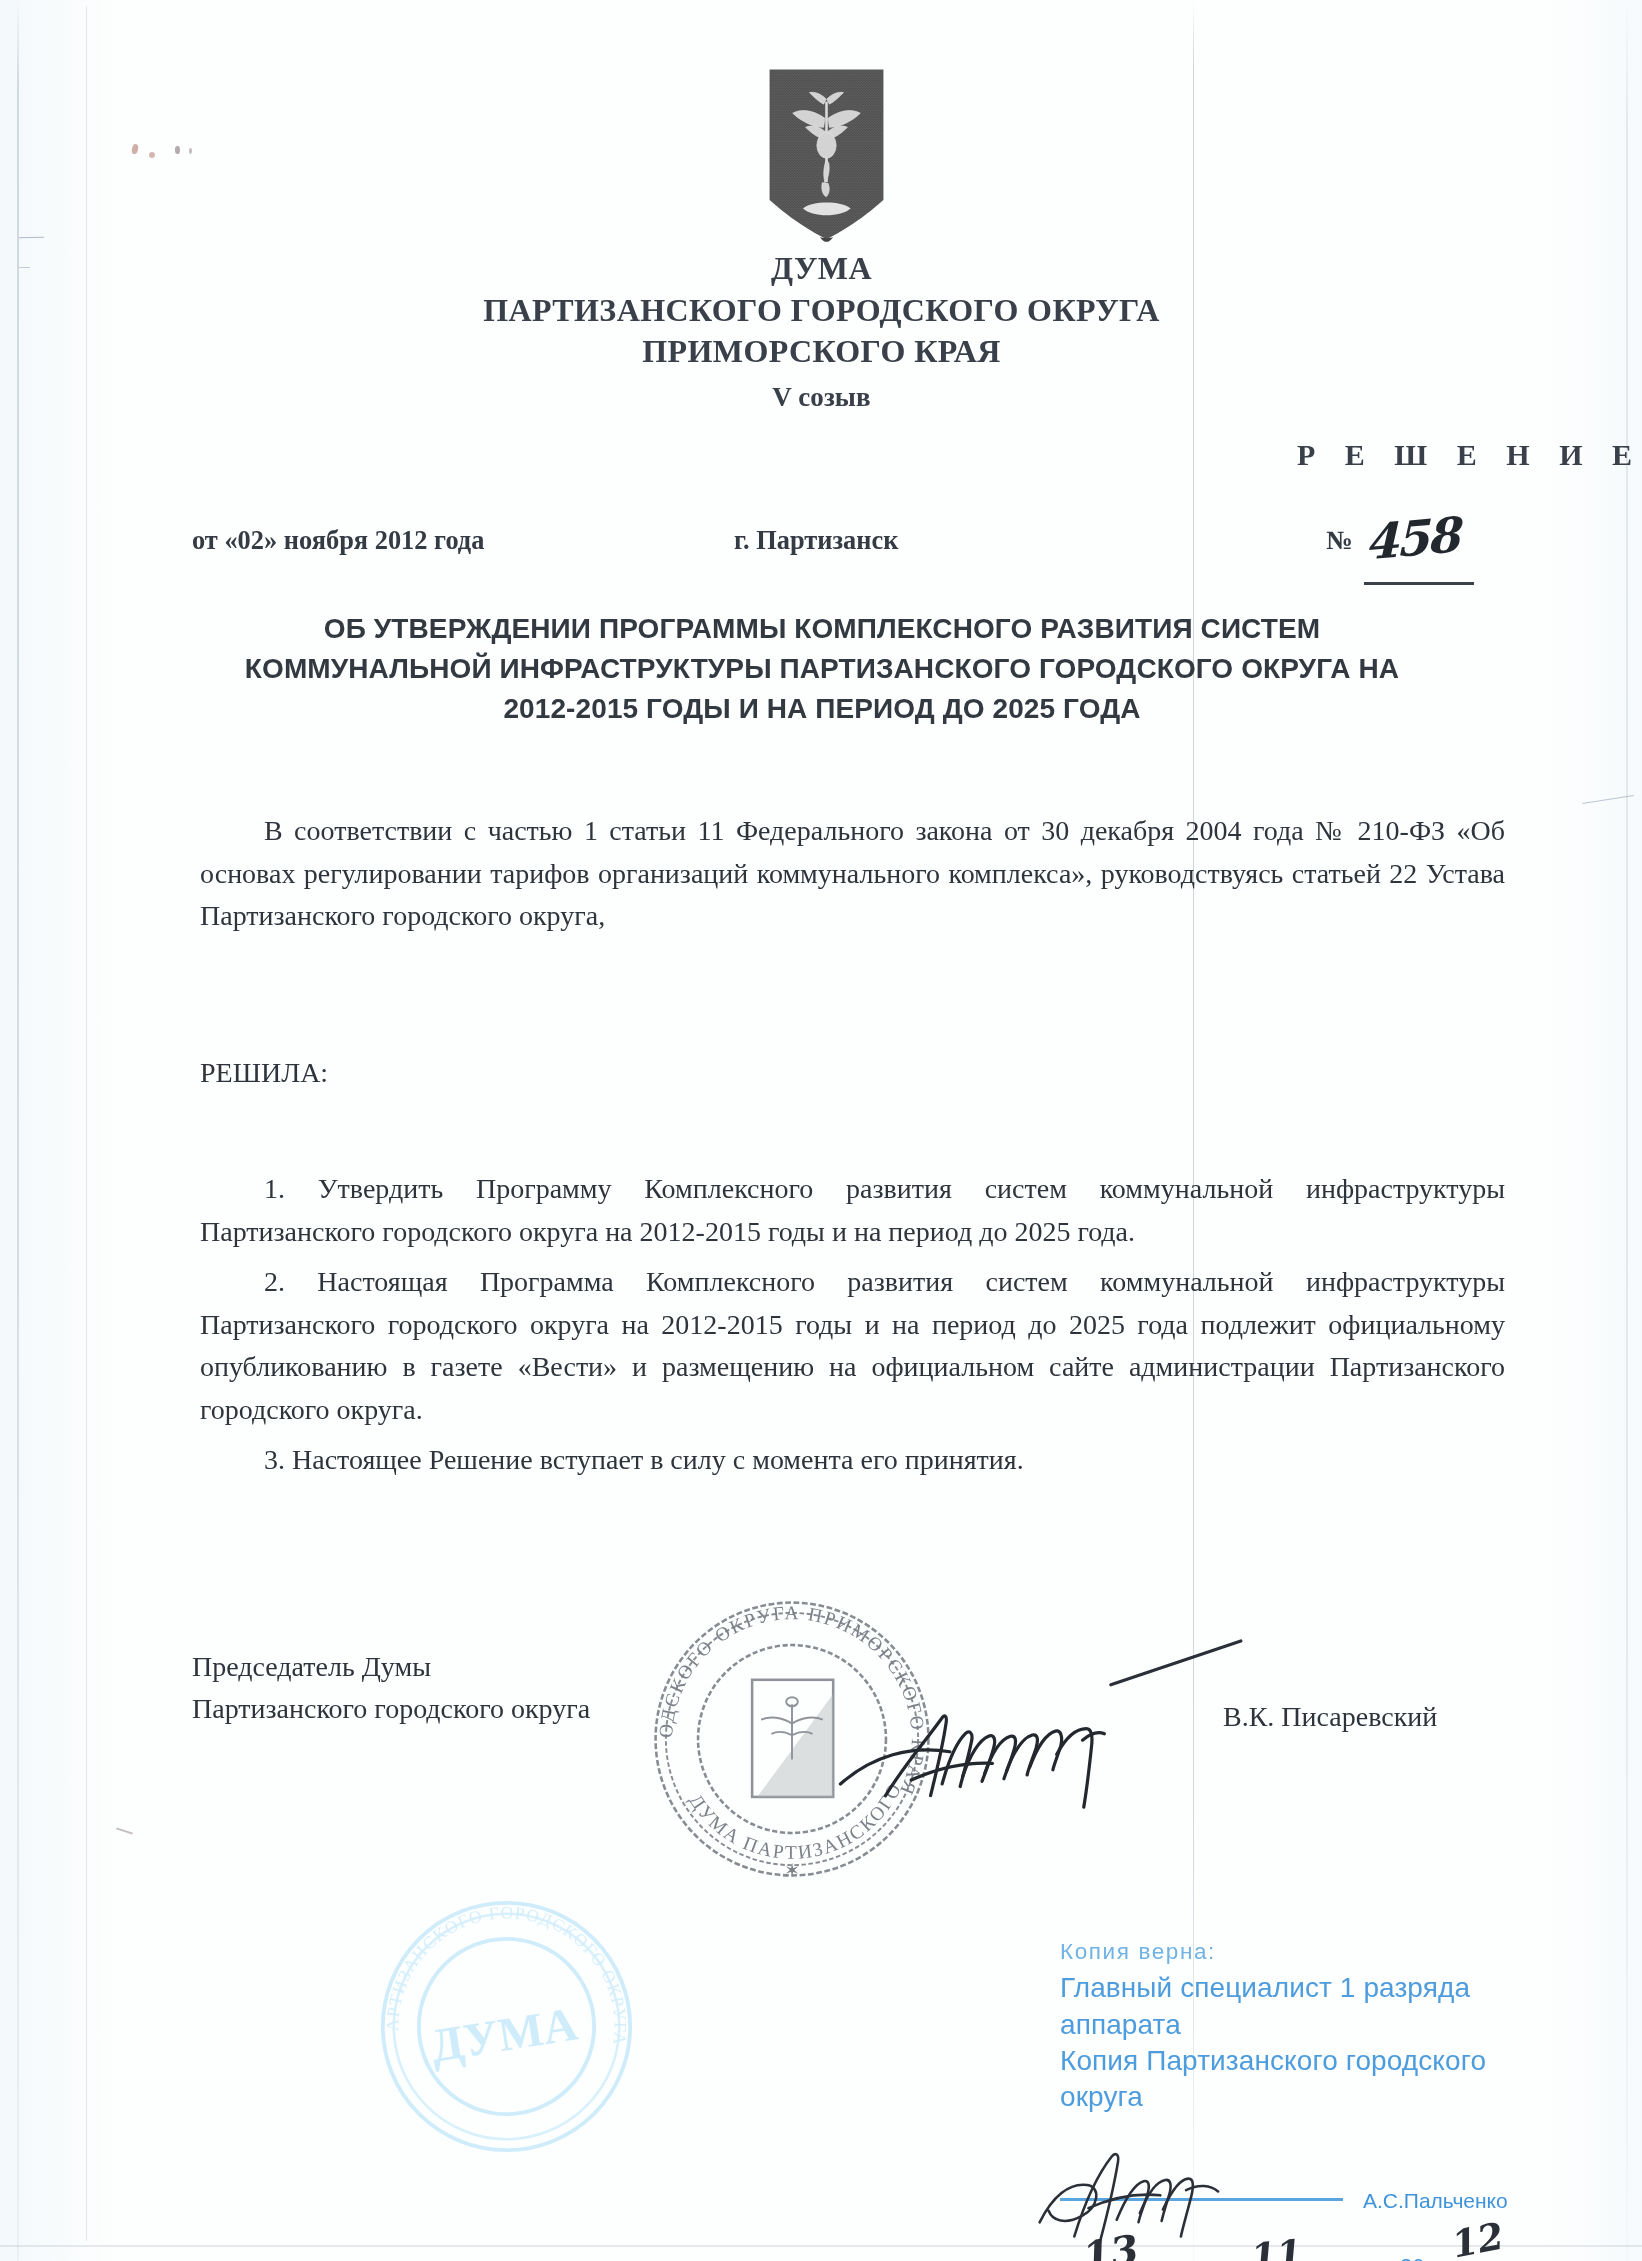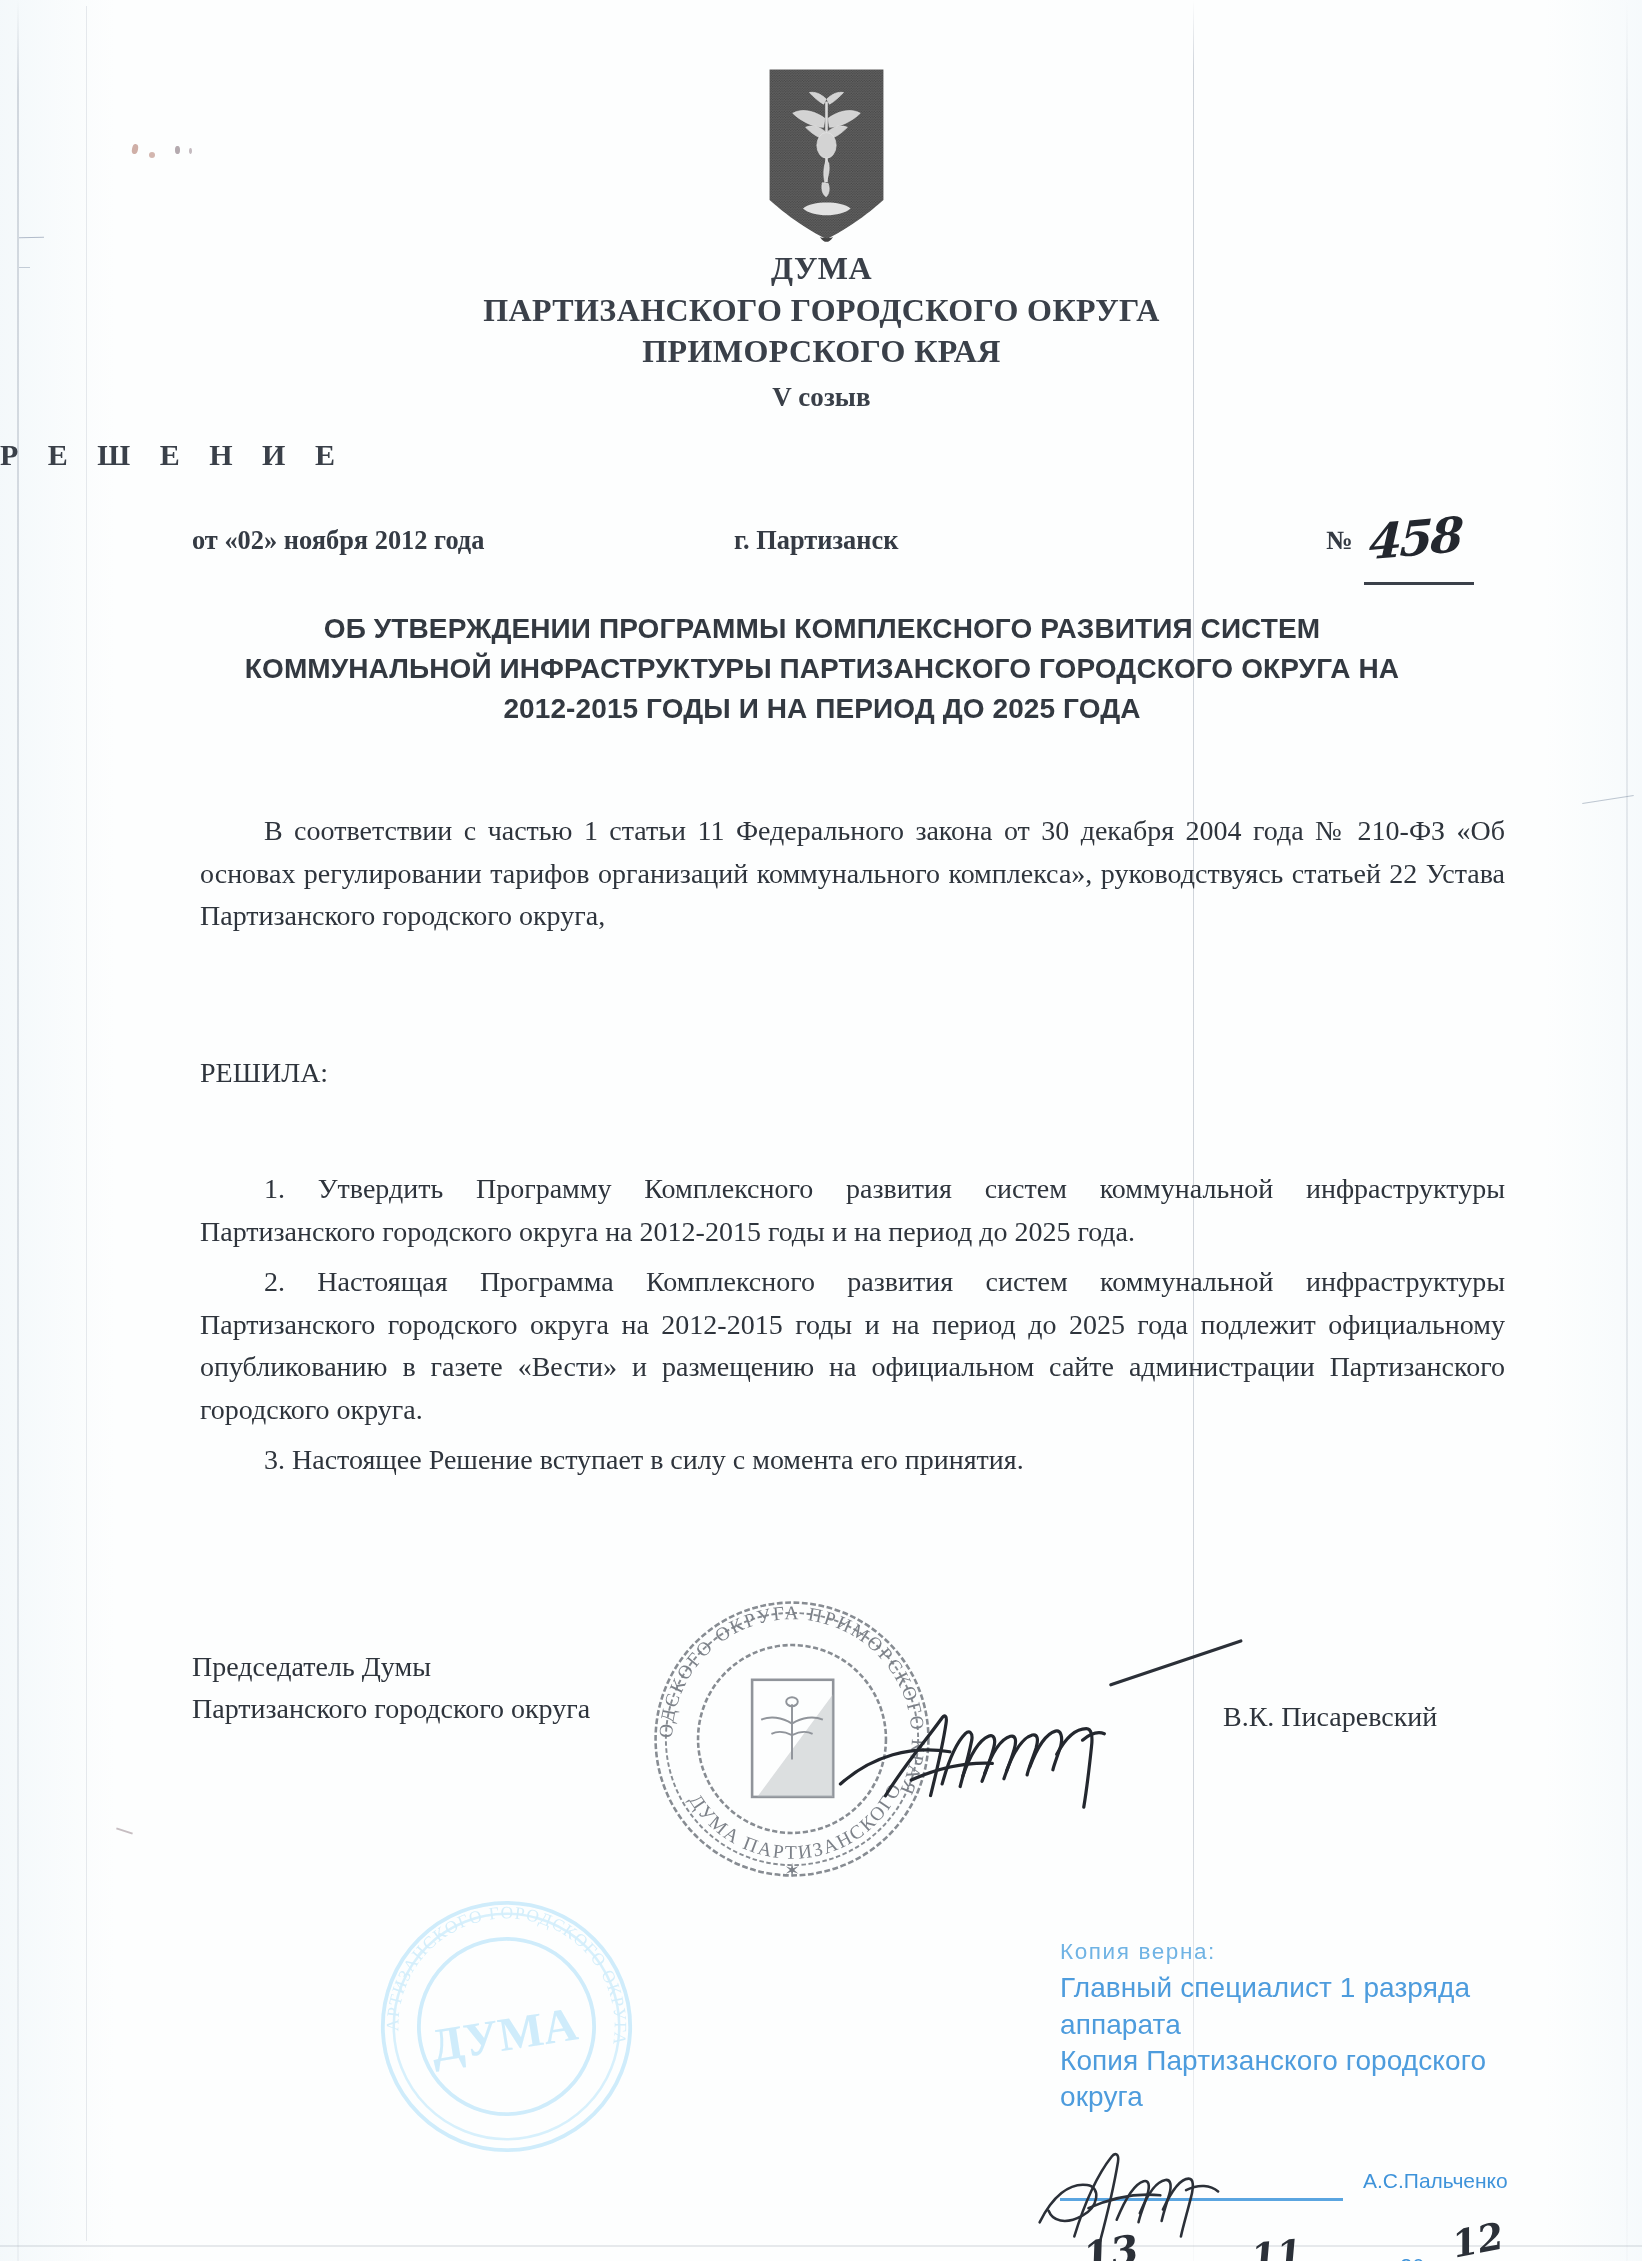--- a/index.html
+++ b/index.html
@@ -88,21 +88,21 @@
     color: #3a4049;
     line-height: 1.30;
   }
   .org-line-1 { font-size: 32px; }
   .org-line-2 { font-size: 32px; }
   .org-line-3 { font-size: 32px; }
   .org-line-4 { font-size: 27px; margin-top: 7.7px; letter-spacing: 0.1px; }
 
   .doc-kind {
     position: absolute; left: 0; top: 438px; width: 1643px;
-    text-align: left;
+    text-align: right;
     font-size: 30px; font-weight: bold;
     letter-spacing: 11px;
     color: #3a4049;
   }
 
   
   .meta-row {
     position: absolute; left: 0; top: 525px; width: 1447px; height: 45px;
   }
   .meta-date {
@@ -202,21 +202,21 @@
     letter-spacing: 0.1px;
   }
   .cert-sigrow {
     position: relative; height: 71px; margin-top: 37px;
   }
   .cert-rule1 {
     position: absolute; left: 0; top: 45px; width: 283px; height: 3.2px;
     background: #5aa5e0;
   }
   .cert-name {
-    position: absolute; left: 303px; top: 16px;
+    position: absolute; left: 303px; top: 36px;
     font-size: 21px; color: #3e93da;
   }
   .cert-daterow {
     position: relative; height: 58px; margin-top: 7.7px;
   }
   .cert-q1 { position: absolute; left: 1.3px;  top: 31px; font-size: 19.3px; color: #5aa5e0; }
   .cert-q2 { position: absolute; left: 90px;top: 31px; font-size: 19.3px; color: #5aa5e0; }
   .cert-daterule {
     position: absolute; left: 129px; top: 49px; width: 200px; height: 3.2px;
     background: #5aa5e0;

